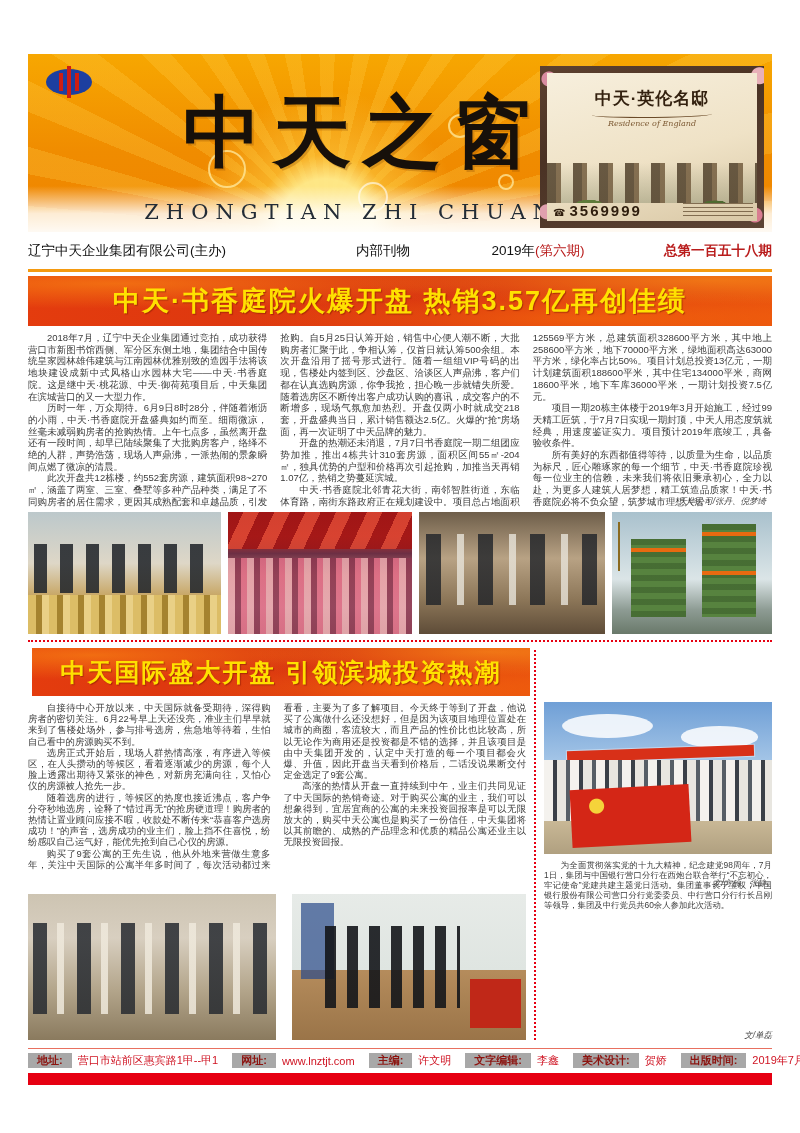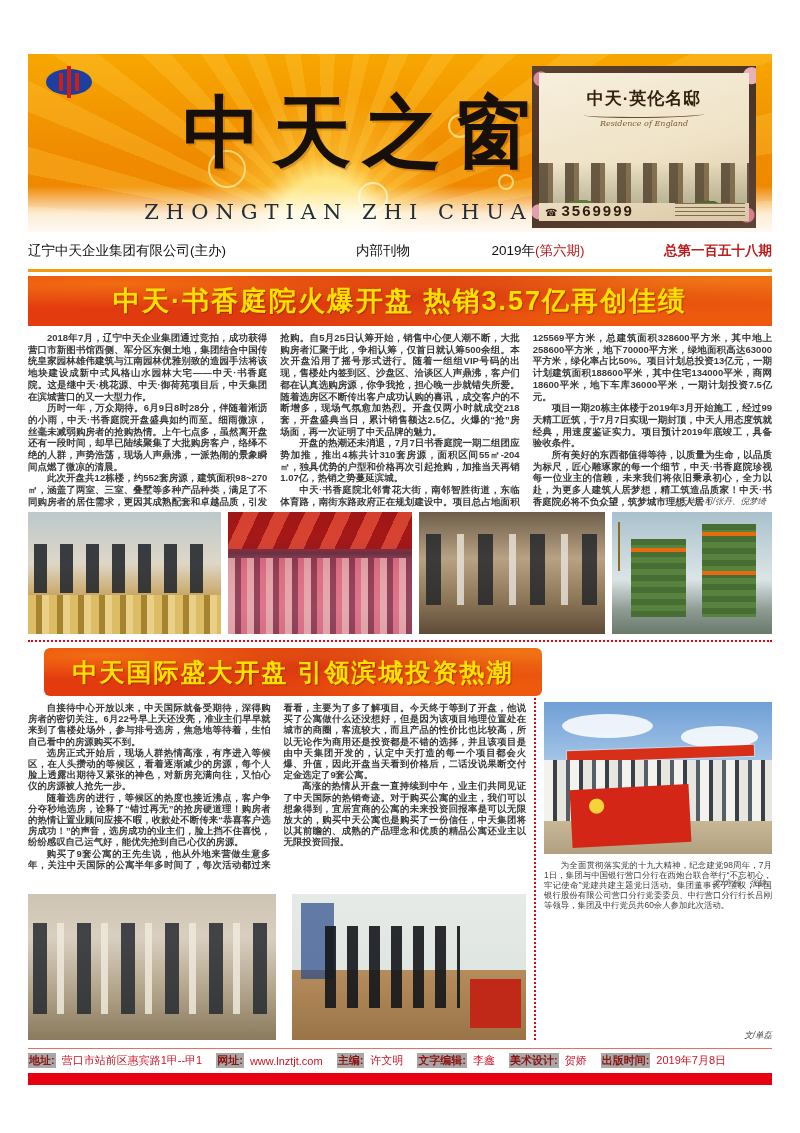--- a/index.html
+++ b/index.html
@@ -32,21 +32,21 @@
   .mh-roman { position:absolute; left:100px; bottom:8px; width:470px; text-align:center; z-index:3;
       font-family:"DejaVu Serif","Liberation Serif",serif; font-size:21px; letter-spacing:7px; color:#232c36; }
   
   .qr-wrap { position:absolute; left:466px; bottom:8px; width:52px; z-index:4; text-align:center; }
   .qr { width:48px; height:48px; margin:0 auto; background:
         repeating-conic-gradient(#111 0% 25%, #fff 0% 50%) 0 0/7px 7px; border:2px solid #fff; position:relative; }
   .qr i { position:absolute; width:11px; height:11px; border:3px solid #111; background:#fff; }
   .qr .f1 { left:1px; top:1px; } .qr .f2 { right:1px; top:1px; } .qr .f3 { left:1px; bottom:1px; }
   .qr-cap { font-size:8px; color:#fff; margin-top:2px; letter-spacing:0; }
   
-  .adbox { position:absolute; right:16px; top:12px; width:224px; height:162px; z-index:5;
+  .adbox { position:absolute; right:8px; top:12px; width:224px; height:162px; z-index:5;
       background:
         radial-gradient(circle at 4% 8%, #d88ca0 0 7px, rgba(0,0,0,0) 8px),
         radial-gradient(circle at 98% 6%, #e8b0b8 0 8px, rgba(0,0,0,0) 9px),
         radial-gradient(circle at 96% 92%, #d87c90 0 7px, rgba(0,0,0,0) 8px),
         radial-gradient(circle at 3% 90%, #e0a0ae 0 7px, rgba(0,0,0,0) 8px),
         linear-gradient(160deg,#5d4130 0%, #4a3224 40%, #5d4434 100%); padding:7px; }
   .ad-inner { position:relative; width:100%; height:100%; overflow:hidden;
       background:linear-gradient(165deg,#f7efdd 0%, #efe2c6 55%, #d9c8a6 100%); }
   .ad-title { margin-top:14px; text-align:center; font-size:17px; font-weight:bold; color:#33210f; letter-spacing:1px; }
   .ad-flourish { width:120px; height:7px; margin:1px auto 0;
@@ -79,21 +79,21 @@
       radial-gradient(ellipse at 75% 85%, rgba(255,120,10,.5), rgba(0,0,0,0) 46%),
       radial-gradient(ellipse at 92% 8%, rgba(255,170,30,.45), rgba(0,0,0,0) 38%),
       linear-gradient(100deg,#e43c0e 0%, #d83410 55%, #e8500e 100%);
       display:flex; align-items:center; justify-content:center; }
   .banner span { color:#ffe100; font-weight:bold; letter-spacing:2px; white-space:nowrap;
       text-shadow:1px 1px 1px rgba(120,20,0,.5); }
   .banner1 { position:absolute; left:0; top:222px; width:744px; height:50px; }
   .banner1 span { font-size:27px; }
 
   
-  .cols { column-gap:13px; overflow:hidden; text-align:justify; color:#3b3b3b;font-weight:bold; }
+  .cols { column-gap:13px; overflow:hidden; text-align:justify; color:#3b3b3b; }
   .cols .para { text-indent:2em; }
   .art1-text { position:absolute; left:0; top:278px; width:744px; height:177px;
       column-count:3; font-size:9.5px; line-height:11.7px; }
   .byline { font-size:8.5px; color:#4a4a4a; text-align:right; font-style:italic; }
   .by1 { position:absolute; right:6px; top:442px; width:200px; }
 
   
   .photos1 { position:absolute; left:0; top:458px; width:744px; height:122px; display:flex; gap:7px; }
   .photo { position:relative; overflow:hidden; height:100%; }
   .p1 { width:193px; background:linear-gradient(180deg,#bcc8cb 0%,#ded7c7 42%,#c8a868 68%,#7c5a24 100%); }
@@ -115,21 +115,21 @@
   .p4 .t1 { left:12%; top:22%; bottom:14%; }
   .p4 .t2 { right:10%; top:10%; bottom:14%; }
   .p4 .band { position:absolute; left:0; right:0; height:4px; background:#e86a10; }
   .p4 .crane { position:absolute; left:4%; top:8%; width:2px; height:40%; background:#8a6a20; }
 
   
   .div-h { position:absolute; left:0; top:586px; width:744px; border-top:2px dotted #e60012; }
   .div-v { position:absolute; left:506px; top:596px; height:390px; border-left:2px dotted #e60012; }
 
   
-  .banner2L { position:absolute; left:16px; top:594px; width:498px; height:48px;border-radius:6px; }
+  .banner2L { position:absolute; left:4px; top:594px; width:498px; height:48px; }
   .banner2L span { font-size:25px; }
   .art2-text { position:absolute; left:0; top:648px; width:498px; height:188px;
       column-count:2; font-size:9.4px; line-height:11.2px; }
   .by2 { position:absolute; right:6px; top:824px; width:160px; }
   .photos2 { position:absolute; left:0; top:840px; width:498px; height:146px; display:flex; gap:16px; }
   .p5 { width:248px; background:linear-gradient(180deg,#cdc4b2 0%,#d8cfc0 30%,#b4a68c 65%,#8a7a5e 100%); }
   .p5 .figs { position:absolute; top:20%; left:2%; right:2%; height:62%; opacity:.85;
       background:repeating-linear-gradient(90deg,#262a30 0 14px, rgba(0,0,0,0) 14px 24px, #efe9dc 24px 31px, rgba(0,0,0,0) 31px 44px); }
   .p6 { width:234px; background:linear-gradient(180deg,#e7ebe8 0%,#dfe5e1 52%,#b58c5c 52%,#9a7448 100%); }
   .p6 .staff { position:absolute; top:22%; left:14%; width:58%; height:56%; opacity:.9;
@@ -153,21 +153,21 @@
       radial-gradient(circle at 22% 30%, #f5d33a 0 7px, rgba(0,0,0,0) 8px), #d42616; transform:rotate(-3deg); }
   .art3-text { position:absolute; left:516px; top:806px; width:228px; height:168px;
       overflow:hidden; text-align:justify; color:#3b3b3b; font-size:8.4px; line-height:10px; }
   .art3-text .para { text-indent:2em; }
   .by3 { position:absolute; right:0; top:976px; width:120px; }
 
   
   .footer { position:absolute; left:0; top:994px; width:744px; }
   .f-row { border-top:1.5px solid #e87060; padding:4px 0 3px; display:flex; align-items:center;
       font-size:11px; color:#cf1322; white-space:nowrap; }
-  .f-label { background:#a8a8a8; color:#8c1410; font-weight:bold; padding:0 1px; margin-right:6px; }
+  .f-label { background:#a8a8a8; color:#8c1410; font-weight:bold; padding:0 9px; margin-right:6px; }
   .f-item { margin-right:14px; display:flex; align-items:center; }
   .f-item:last-child { margin-right:0; }
   .f-band { height:12px; background:#e60012; margin-top:2px; }
 </style>
 </head>
 <body>
 
 <div class="page">
   <div class="content">
 

